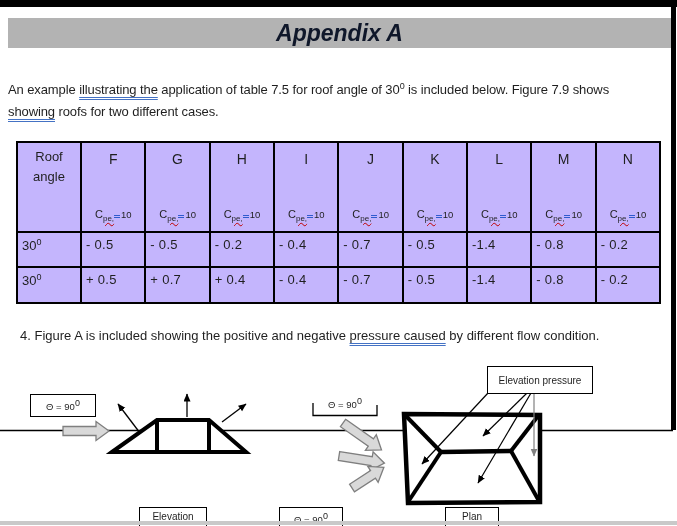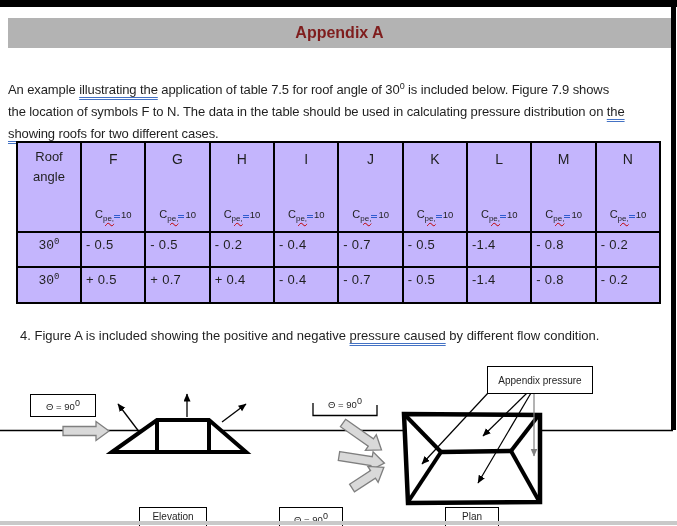--- a/index.html
+++ b/index.html
@@ -9,42 +9,42 @@
   }
   
   .top-border{position:absolute;left:0;top:0;width:677px;height:7px;background:#000;}
   .right-border{position:absolute;left:671px;top:0;width:5px;height:430px;background:#000;}
   .bottom-cut{position:absolute;left:0;top:521px;width:677px;height:4px;background:#c9c9c9;z-index:40;}
   
   .title-bar{
     position:absolute;left:8px;top:18px;width:663px;height:30px;background:#b3b3b3;
     display:flex;align-items:center;justify-content:center;
   }
-  .title-bar .t{font-size:16px;font-weight:bold;color:#7f1d1d;}
+  .title-bar .t{font-size:23px;font-weight:bold;font-style:italic;color:#0f172a;}
   
   .intro{position:absolute;left:8px;top:75px;width:664px;font-size:13px;line-height:22px;letter-spacing:-0.1px;}
   .intro .line{white-space:nowrap;}
   .item4{position:absolute;left:20px;top:325px;width:664px;font-size:13px;line-height:21px;white-space:nowrap;}
   .gu{text-decoration:underline double #4472c4;text-decoration-thickness:1px;text-underline-offset:3px;}
   sup{font-size:9px;}
   
   table.coef{
     position:absolute;left:16px;top:141px;width:645px;border-collapse:collapse;table-layout:fixed;
   }
   table.coef td{border:2px solid #000;background:#c4b5fd;vertical-align:top;padding:4px;}
   td.corner{width:54px;text-align:center;font-size:13px;line-height:20px;padding-top:4px;}
   td.hcell .letter{text-align:center;font-size:14px;padding-top:4px;}
   td.hcell .coeflbl{margin-top:40px;margin-left:9px;font-size:11px;}
   td.hcell .coeflbl sub{font-size:8px;text-decoration:underline wavy #c00000;text-decoration-thickness:1px;}
   td.hcell .coeflbl .blue-gap{display:inline-block;width:6px;height:8px;border-bottom:3px double #2f5bce;margin-right:1px;}
   td.hcell .coeflbl .num{font-size:9.5px;}
   tr.hrow{height:90px;}
   tr.drow1{height:35px;}
   tr.drow2{height:36px;}
-  td.acell{text-align:center;font-size:13px;padding-top:5px;font-family:Liberation Mono, monospace;}
+  td.acell{font-size:13px;padding-top:5px;}
   td.vcell{text-align:left;font-size:13px;padding-top:5px;letter-spacing:0.3px;}
   
   .lblbox{
     position:absolute;background:#fff;border:1.5px solid #000;display:flex;align-items:flex-start;
     justify-content:center;font-size:10px;z-index:20;
   }
   .neg-box{left:487px;top:366px;width:104px;height:26px;align-items:center;}
   .theta-elev{left:30px;top:394px;width:64px;height:21px;align-items:center;font-size:9.5px;}
   .theta-plan-text{position:absolute;left:313px;top:396px;width:64px;text-align:center;font-size:9.5px;z-index:20;}
   .box-elevation{left:139px;top:507px;width:66px;height:24px;padding-top:3px;}
@@ -60,21 +60,20 @@
 
   <div class="top-border"></div>
   <div class="right-border"></div>
 
   <div class="title-bar">
     <span class="t">Appendix A</span>
   </div>
 
   <div class="intro">
     <div class="line"><span> An example </span><span class="gu">illustrating  the</span><span> application of table 7.5 for  roof angle of 30</span><sup>0</sup><span> is included below.  Figure 7.9 shows</span></div>
-    <div class="line"><span>the location of symbols F to N.  The data in the table should be used in calculating pressure distribution on </span><span class="gu">the </span></div>
     <div class="line"><span class="gu">showing</span><span> roofs for two different cases.</span></div>
   </div>
 
   <table class="coef">
     <tbody>
         <tr class="hrow">
           <td class="corner">Roof angle</td>
           <td class="hcell">
             <div class="letter">F</div>
             <div class="coeflbl">C<sub>pe,</sub><span class="blue-gap"></span><span class="num">10</span></div>
@@ -187,21 +186,21 @@
 
     <g stroke-width="1.2" fill="none">
       <line x1="488" y1="33" x2="422" y2="104" stroke="#000" marker-end="url(#ah)"></line>
       <line x1="527" y1="33" x2="483" y2="76" stroke="#000" marker-end="url(#ah)"></line>
       <line x1="531" y1="33" x2="478" y2="123" stroke="#000" marker-end="url(#ah)"></line>
       <line x1="534" y1="33" x2="534" y2="96" stroke="#808080" marker-end="url(#ahg)"></line>
     </g>
   </svg>
 
   <div class="lblbox neg-box">
-    <span>Appendix pressure</span>
+    <span>Elevation pressure</span>
   </div>
 
   <div class="lblbox theta-elev">
     <span><span>Θ = 90</span><sup>0</sup></span>
   </div>
 
   <div class="theta-plan-text"><span>Θ = 90</span><sup>0</sup></div>
 
   <div class="lblbox box-elevation">
     <span>Elevation</span>

